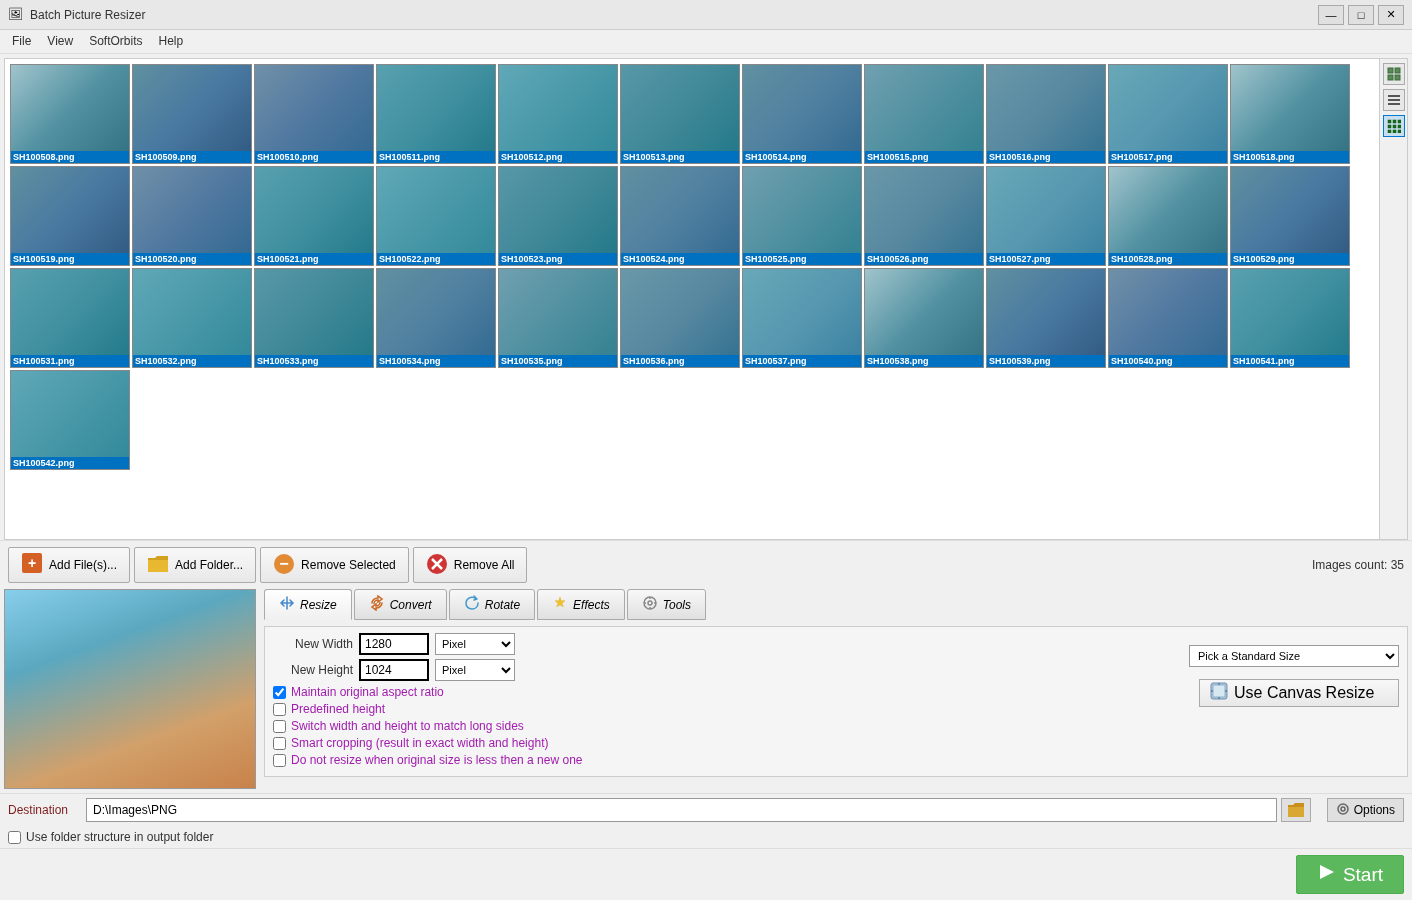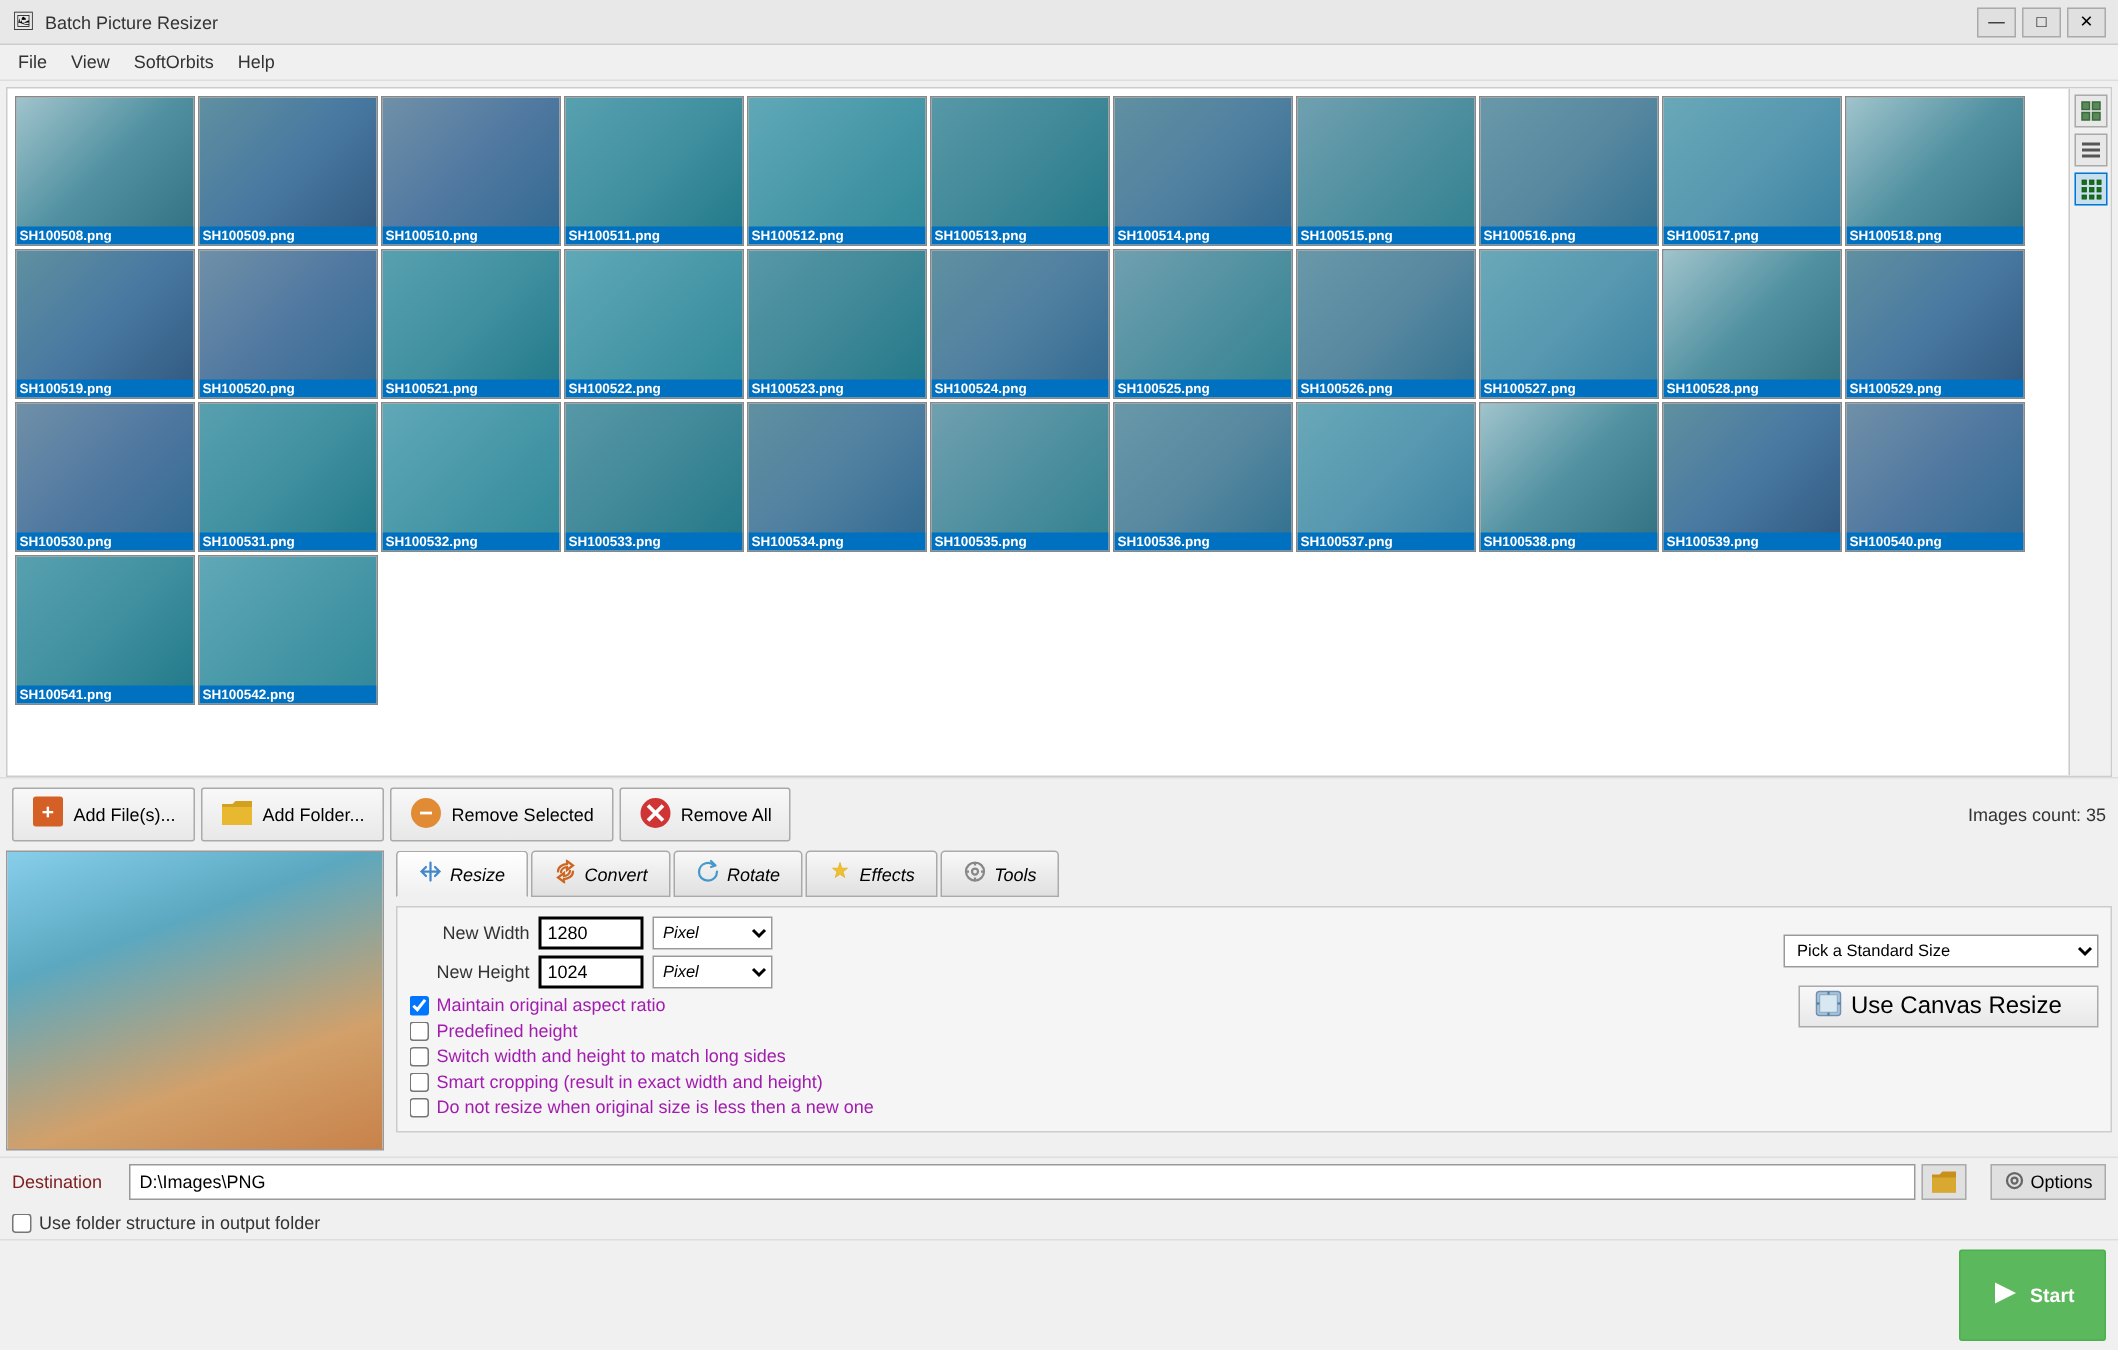--- a/index.html
+++ b/index.html
@@ -161,21 +161,21 @@
       margin-bottom: 4px;
       gap: 6px;
     }
     .form-label { width: 80px; font-size: 12px; color: #333; text-align: right; }
     .form-input {
       width: 70px; height: 22px; border: 2px solid #000000; padding: 2px 4px;
       font-size: 12px; background: white;
     }
     .form-select {
       width: 80px; height: 22px; border: 1px solid #999; padding: 0 2px;
-      font-size: 11px; background: white; font-style: italic;
+      font-size: 11px; background: white;
     }
     .standard-size-row { display: flex; align-items: center; margin-bottom: 4px; margin-top: 4px; }
     .standard-size-select {
       width: 210px; height: 22px; border: 1px solid #999; padding: 0 4px;
       font-size: 11px; background: white;
     }
     .checkbox-row {
       display: flex;
       align-items: center;
       gap: 5px;
@@ -240,26 +240,26 @@
       justify-content: flex-end;
       align-items: center;
       padding: 6px 8px;
       background: #f0f0f0;
       border-top: 1px solid #ddd;
     }
     .start-btn {
       display: flex;
       align-items: center;
       gap: 6px;
-      padding: 18px 20px;
+      padding: 6px 20px;
       background: #5cb85c;
       border: 1px solid #4cae4c;
       color: white;
-      font-size: 13px;
-      font-weight: 700;
+      font-size: 19px;
+      font-weight: 400;
       cursor: pointer;
       border-radius: 2px;
     }
 
     
     .thumb-1 { background: linear-gradient(135deg, #a0c4cc 0%, #5090a0 50%, #307080 100%); }
     .thumb-2 { background: linear-gradient(135deg, #6090a0 0%, #4878a0 50%, #305880 100%); }
     .thumb-3 { background: linear-gradient(135deg, #7090a8 0%, #5078a0 50%, #306890 100%); }
     .thumb-4 { background: linear-gradient(135deg, #58a0b0 0%, #4090a0 50%, #207888 100%); }
     .thumb-5 { background: linear-gradient(135deg, #60a8b8 0%, #4898a8 50%, #308898 100%); }
@@ -381,24 +381,20 @@
             <div class="thumb-inner"></div>
             <div class="thumb-label">SH100527.png</div>
           </div>
           <div class="image-thumb thumb-1">
             <div class="thumb-inner"></div>
             <div class="thumb-label">SH100528.png</div>
           </div>
           <div class="image-thumb thumb-2">
             <div class="thumb-inner"></div>
             <div class="thumb-label">SH100529.png</div>
-          </div>
-          <div class="image-thumb thumb-3">
-            <div class="thumb-inner"></div>
-            <div class="thumb-label">SH100530.png</div>
           </div>
           <div class="image-thumb thumb-4">
             <div class="thumb-inner"></div>
             <div class="thumb-label">SH100531.png</div>
           </div>
           <div class="image-thumb thumb-5">
             <div class="thumb-inner"></div>
             <div class="thumb-label">SH100532.png</div>
           </div>
           <div class="image-thumb thumb-6">

